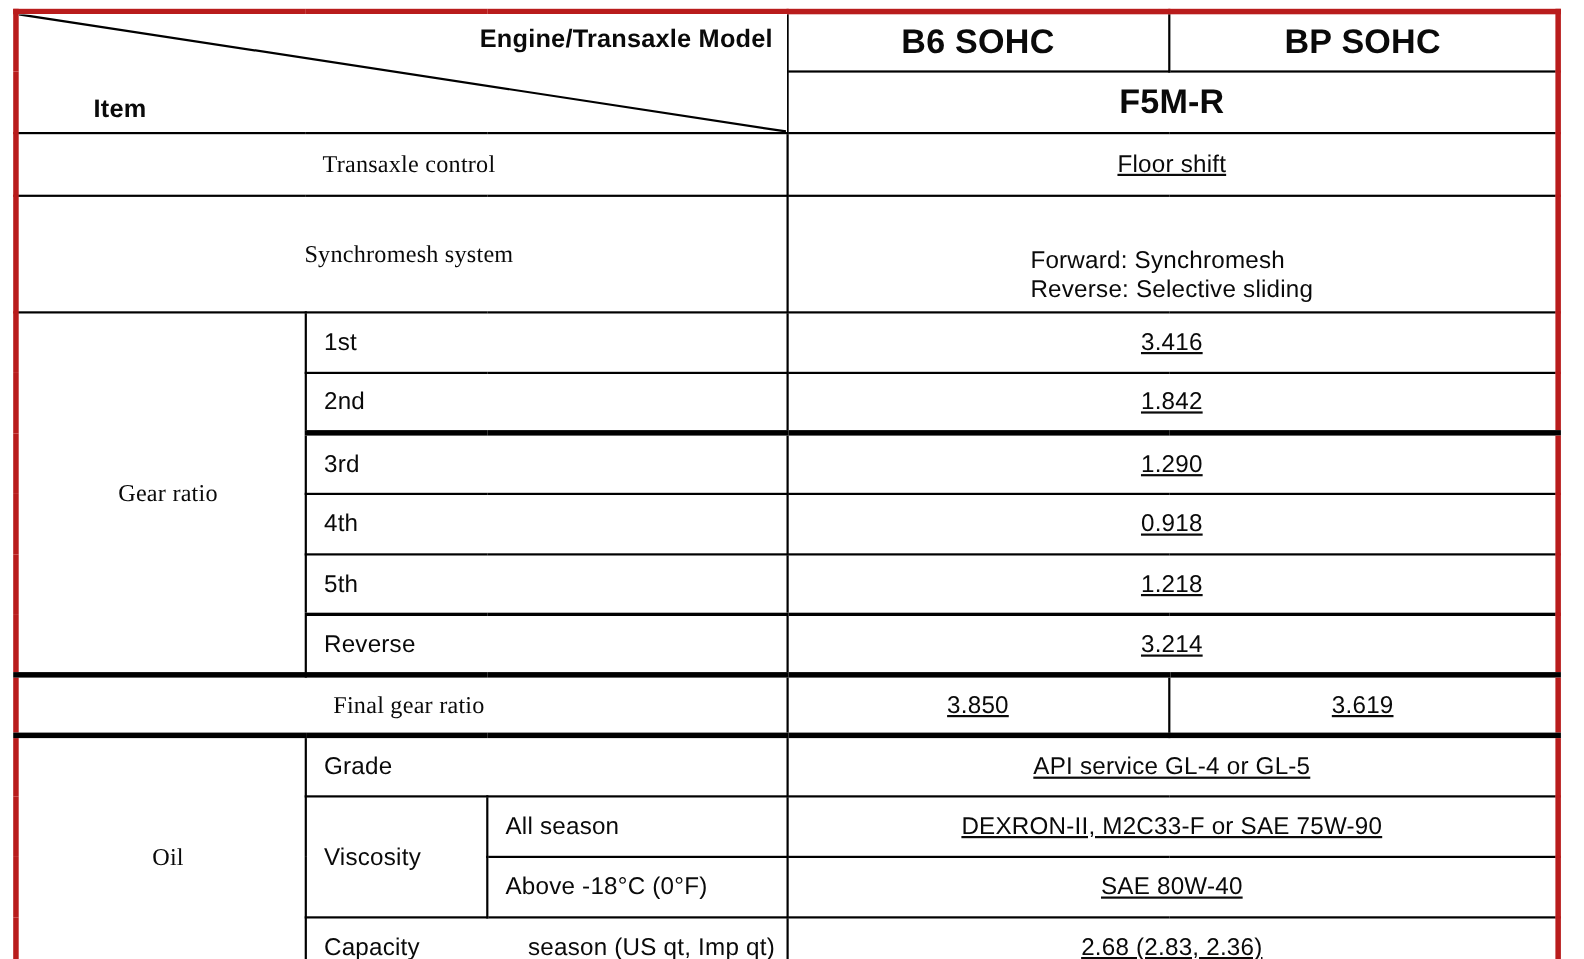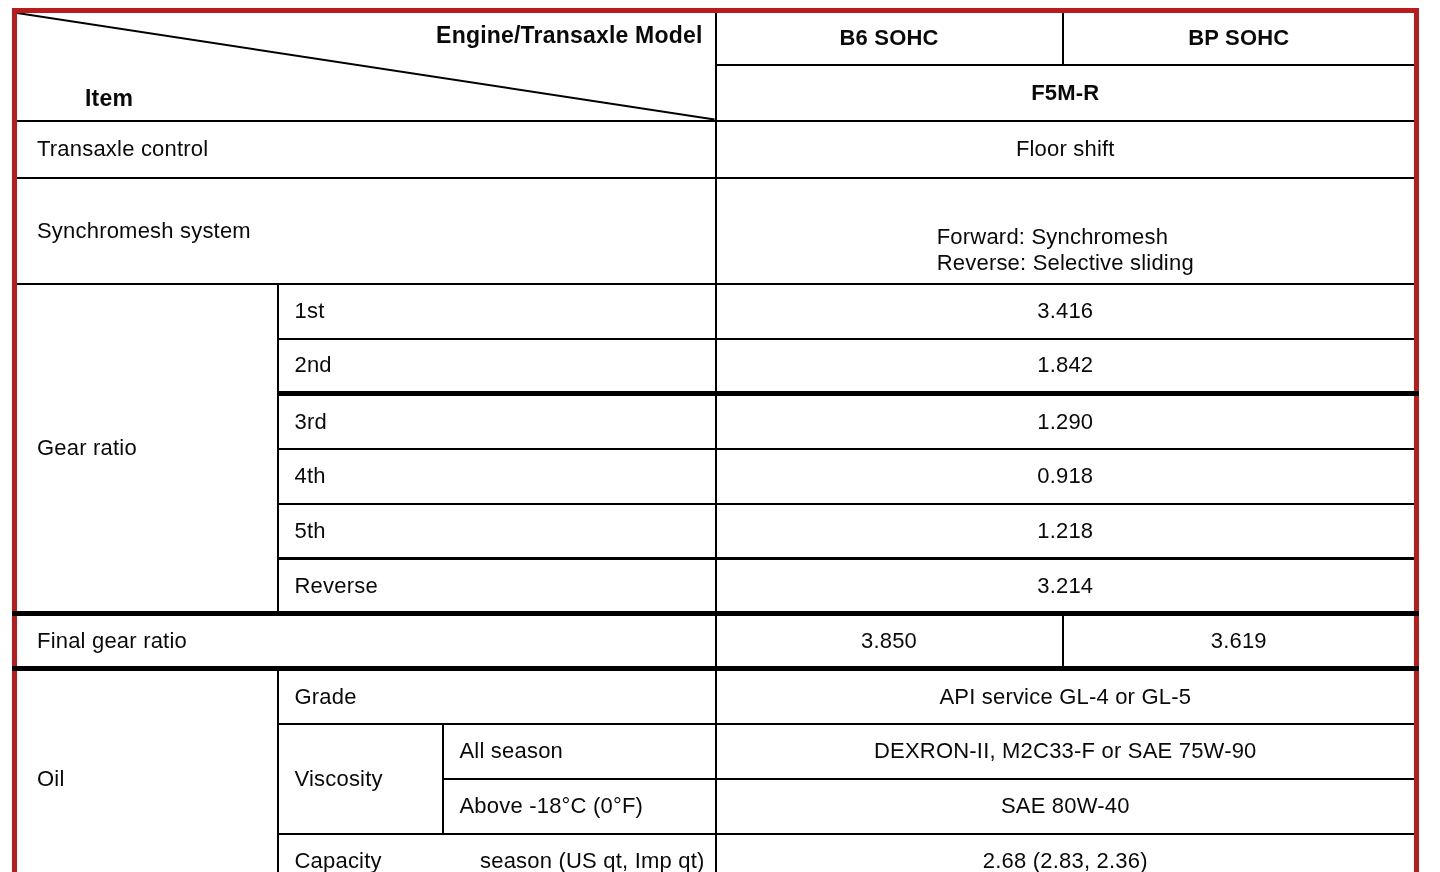--- a/index.html
+++ b/index.html
@@ -44,37 +44,39 @@
   tr.r-sync   { height: 106px; }
   tr.r-gear   { height: 55px; }
   tr.r-final  { height: 55px; }
   tr.r-oil    { height: 55px; }
   tr.r-cap    { height: 56px; }
 
   .thick-top   { border-top-width: 5px; }
   .mid-top     { border-top-width: 3px; }
 
   .label {
-    text-align: left;
+    text-align: center;
     padding-left: 20px;
     padding-right: 8px;
+    font-family: Liberation Serif, serif;
   }
   .sublabel {
     text-align: left;
     padding-left: 16px;
     padding-right: 8px;
   }
   .val {
     text-align: center;
     padding: 0 8px;
+    text-decoration: underline;
   }
   .hd {
     font-weight: bold;
     text-align: center;
-    font-size: 22px;
+    font-size: 31px;
   }
   
   td.corner {
     position: relative;
     padding: 0;
   }
   .corner svg.diag-line {
     position: absolute;
     left: 0; top: 0;
     width: 100%; height: 100%;

